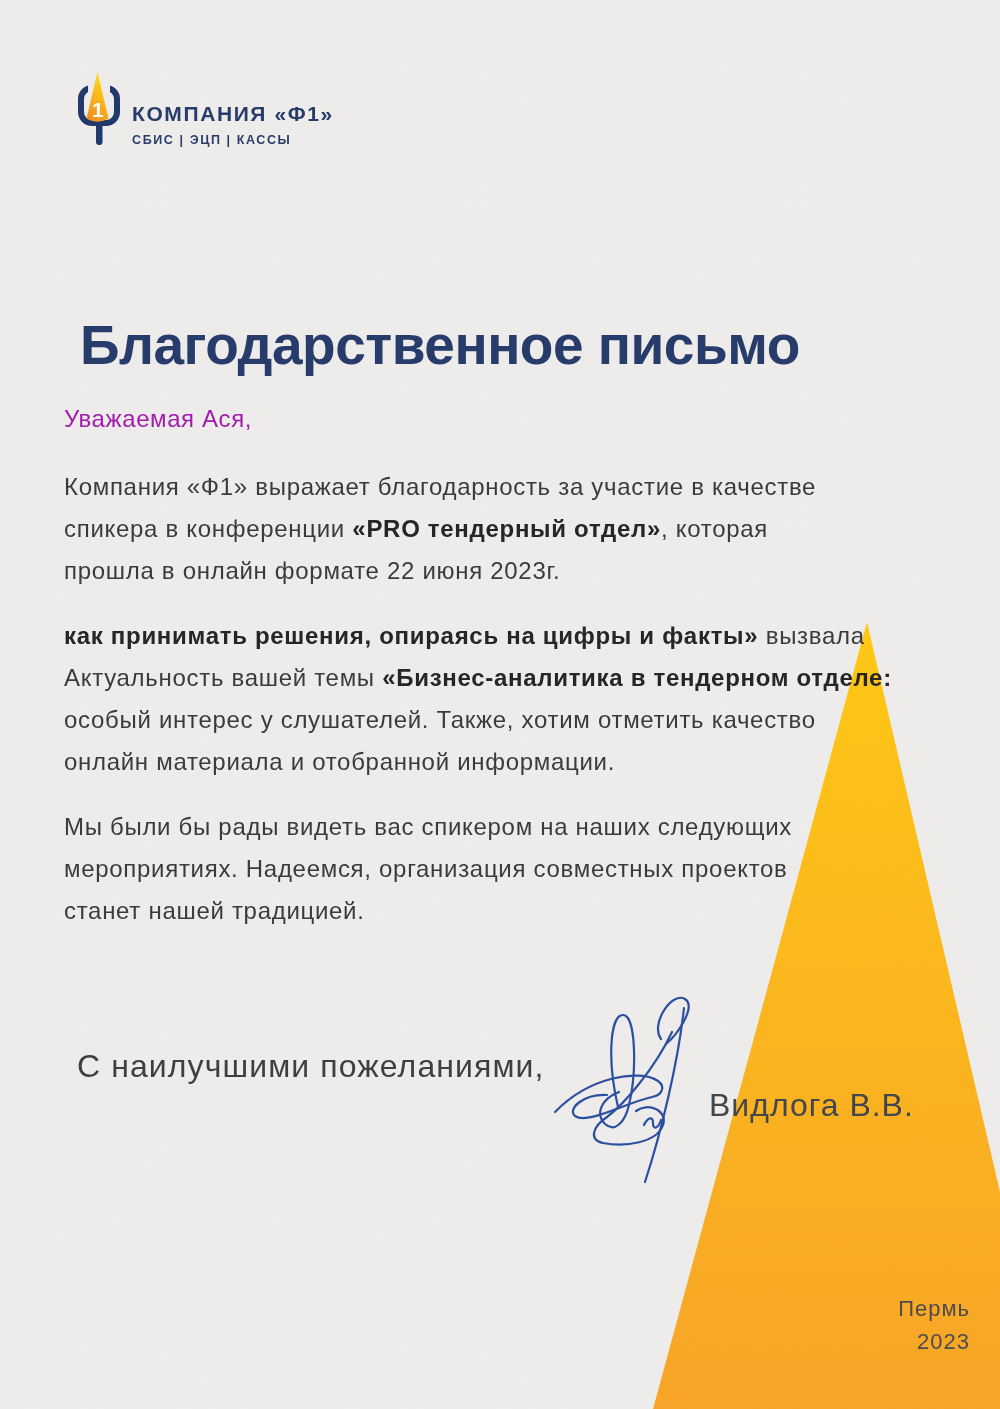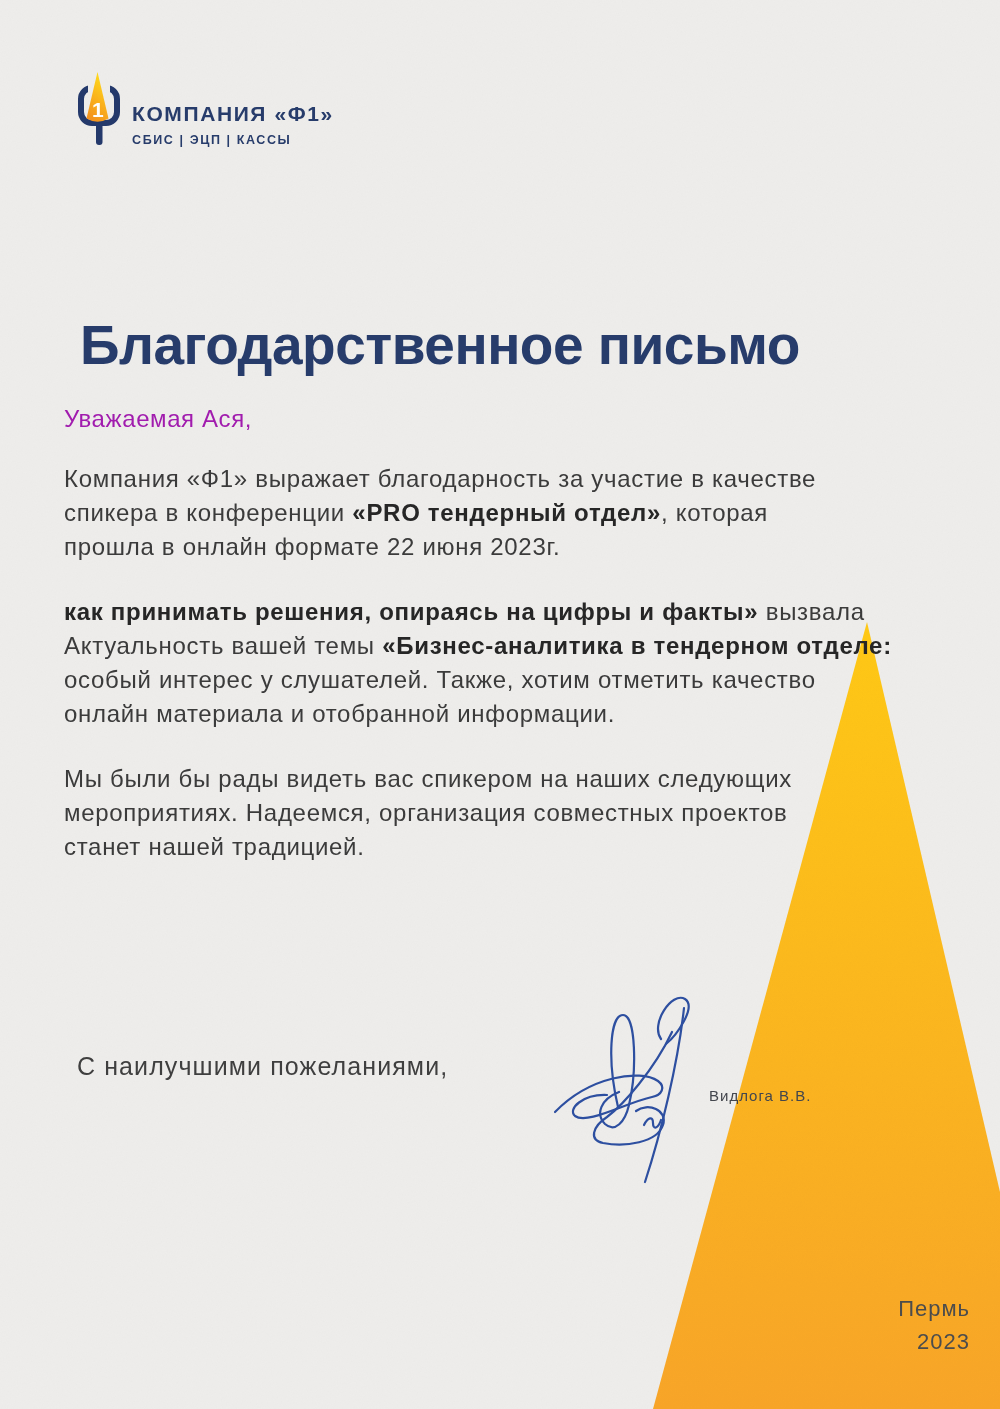--- a/index.html
+++ b/index.html
@@ -27,27 +27,27 @@
   .title{
     left:64px;top:300px;z-index:2;
     font-size:55px;font-weight:700;line-height:58px;letter-spacing:-0.5px;
     color:var(--navy,#293d6d);white-space:nowrap;
   }
 
   .greeting{left:64px;top:405px;z-index:2;font-size:24px;letter-spacing:0.6px;color:#a21caf;}
 
   .paragraphs{left:64px;top:462px;z-index:2;}
   .para{margin-bottom:31px;font-size:24px;line-height:34px;letter-spacing:0.7px;color:#3b3b3b;}
-  .para .line{white-space:nowrap;}
+  .para .line{white-space:nowrap;margin-top:8px;}
   .para .b{font-weight:700;color:#262626;}
 
-  .signoff{left:77px;top:1048px;z-index:2;font-size:25px;line-height:37px;letter-spacing:1.1px;color:#3f3f3f;}
+  .signoff{left:77px;top:1048px;z-index:2;font-size:32px;line-height:37px;letter-spacing:1.1px;color:#3f3f3f;}
 
   .signature{left:545px;top:975px;z-index:3;}
-  .signatory{left:709px;top:1087px;z-index:3;font-size:15px;letter-spacing:1px;color:#43464d;text-align:right;}
+  .signatory{left:709px;top:1087px;z-index:3;font-size:32px;letter-spacing:1px;color:#43464d;text-align:right;}
 
   .footer{left:0;top:1292px;width:970px;z-index:2;text-align:right;
     font-size:22px;line-height:33px;letter-spacing:1px;color:#4c4c4c;}
 
   .texture{left:0;top:0;z-index:10;pointer-events:none;mix-blend-mode:multiply;opacity:0.28;}
 </style>
 </head>
 <body style="--paper: #eeedeb; --navy: #273c6b; --yellow-top: #ffc915; --yellow-bottom: #f8a528;">
 
 <div class="abs triangle"></div>

